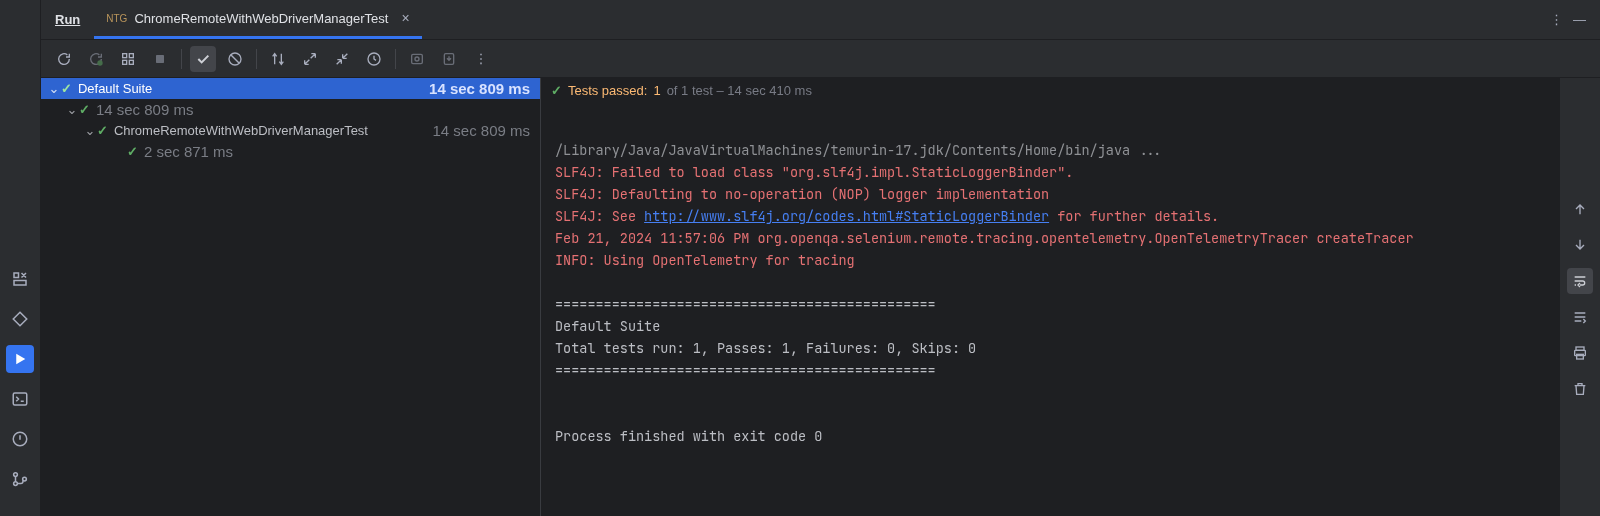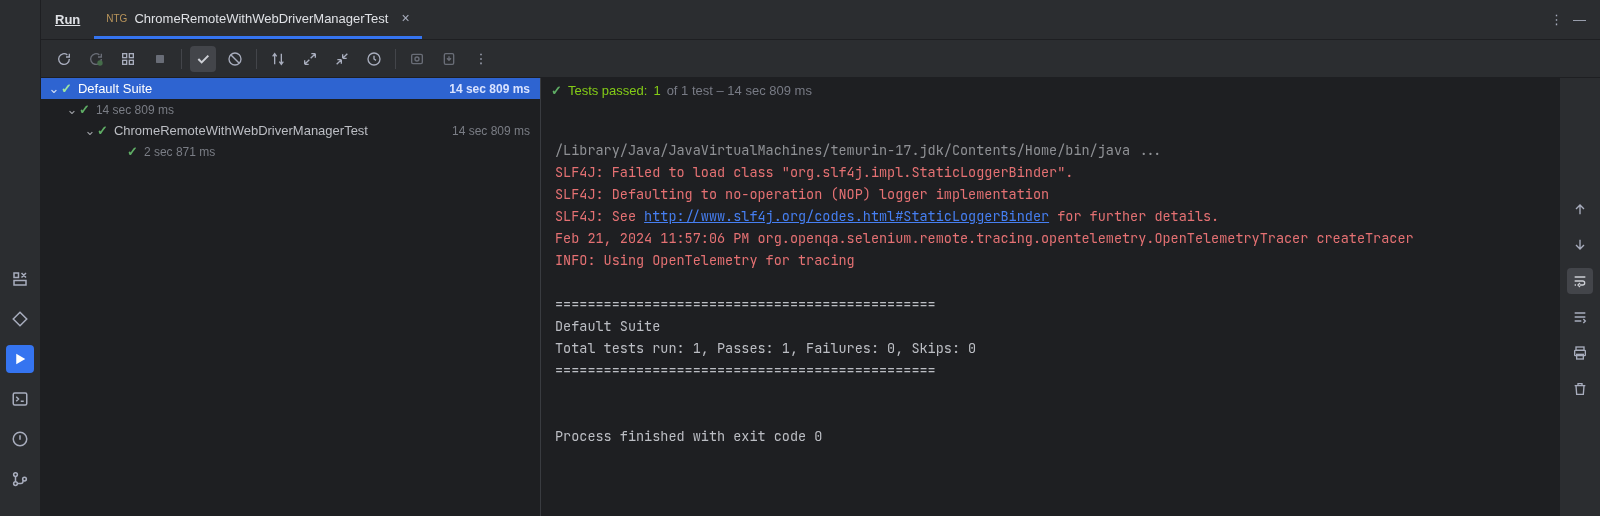--- a/index.html
+++ b/index.html
@@ -112,40 +112,40 @@
     height: 21px;
   }
   .tree-row.selected { background: #2e64d1; color: #fff; }
   .tree-row .arrow {
     width: 14px; display:inline-flex; justify-content:center;
     color: inherit; opacity:.8;
   }
   .tree-row .check { color: #5fad65; margin-right:6px; font-weight:bold; }
   .tree-row.selected .check { color: #9ee6a2; }
   .tree-row .label { flex:1; overflow:hidden; text-overflow:ellipsis; }
-  .tree-row .time { color: #7a7d85; font-size:12px; }
+  .tree-row .time { color: #7a7d85; font-size:15px; }
   .tree-row.selected .time { color: #d8e2ff; font-weight:600; }
   .indent1 { padding-left: 6px; }
   .indent2 { padding-left: 24px; }
   .indent3 { padding-left: 42px; }
   .indent4 { padding-left: 72px; }
 
   
   .console-panel { flex:1; display:flex; flex-direction:column; min-width:0; }
   .console-header {
     height: 24px;
     display:flex; align-items:center;
     padding: 0 10px;
     font-size: 13px;
     color: #787b85;
     gap: 6px;
     background: #1e1f22;
   }
   .console-header .check { color:#5fad65; font-weight:bold; }
-  .ch-bright { color:#84cc16; }
+  .ch-bright { color:#fdba74; }
   .console-output {
     flex:1;
     background:#1e1f22;
     font-family: "JetBrains Mono", Menlo, Consolas, monospace;
     font-size: 13.5px;
     line-height: 22px;
     padding: 6px 14px;
     overflow:auto;
     white-space: pre;
     color: #bcbec4;
@@ -325,21 +325,21 @@
         <span class="check">✓</span>
         <span class="time">2 sec 871 ms</span>
       </div>
     </div>
 
     <div class="console-panel">
       <div class="console-header">
         <span class="check">✓</span>
         <span class="ch-bright">Tests passed:</span>
         <span class="ch-bright">1</span>
-        <span>of 1 test – 14 sec 809 ms</span>
+        <span>of 1 test – 14 sec 410 ms</span>
       </div>
       <div class="console-output"><span class="c-gray">/Library/Java/JavaVirtualMachines/temurin-17.jdk/Contents/Home/bin/java ...</span>
 <span class="c-red">SLF4J: Failed to load class "org.slf4j.impl.StaticLoggerBinder".</span>
 <span class="c-red">SLF4J: Defaulting to no-operation (NOP) logger implementation</span>
 <span class="c-red">SLF4J: See </span><span class="c-link">http://www.slf4j.org/codes.html#StaticLoggerBinder</span><span class="c-red"> for further details.</span>
 <span class="c-red">Feb 21, 2024 11:57:06 PM org.openqa.selenium.remote.tracing.opentelemetry.OpenTelemetryTracer createTracer</span>
 <span class="c-red">INFO: Using OpenTelemetry for tracing</span>
 
 <span>===============================================</span>
 <span>Default Suite</span>

